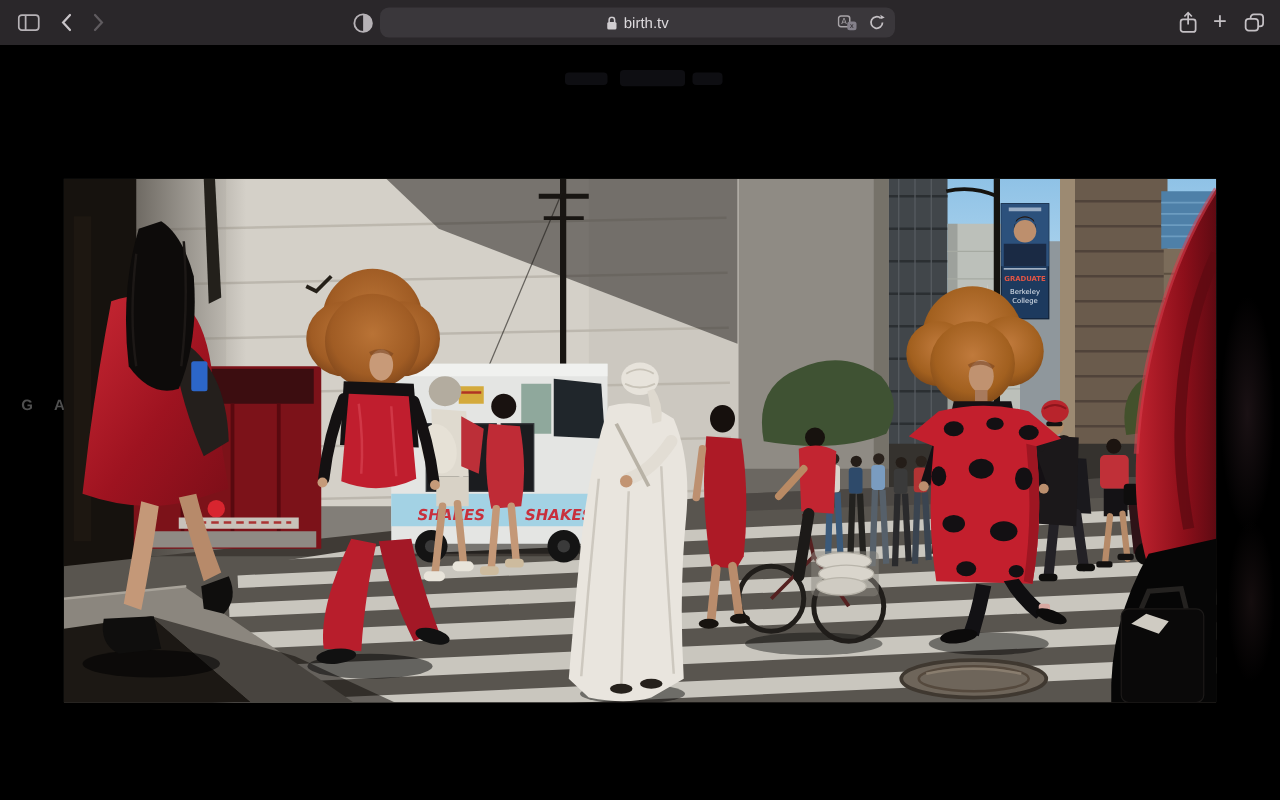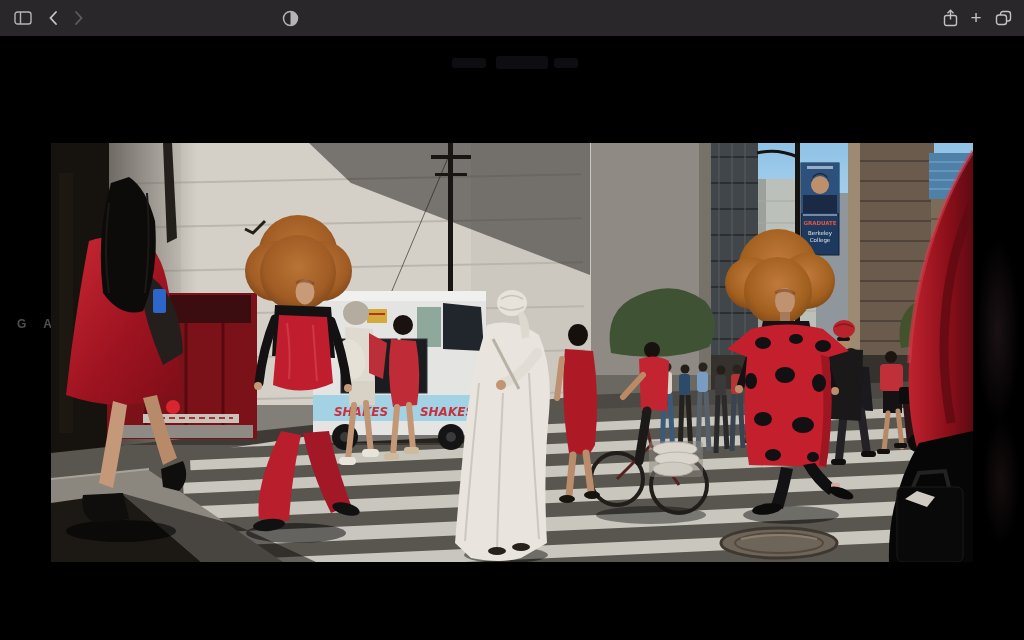--- a/index.html
+++ b/index.html
@@ -60,20 +60,41 @@
     </svg>
   </button>
 
   <button class="tbtn" style="left:278px;width:24px;">
     <svg width="17" height="17" viewBox="0 0 17 17">
       <circle cx="8.5" cy="8.5" r="7" fill="none" stroke="#b6b2b6" stroke-width="1.5"></circle>
       <path d="M8.5 1.5 A7 7 0 0 1 8.5 15.5 Z" fill="#b6b2b6"></path>
     </svg>
   </button>
 
+  <div class="url-field">
+    <span class="url-text">
+      <svg width="9" height="11" viewBox="0 0 9 11">
+        <rect x="0.8" y="4.5" width="7.4" height="6" rx="1.2" fill="#d0cdd0"></rect>
+        <path d="M2.3 4.5 V3 a2.2 2.2 0 0 1 4.4 0 V4.5" fill="none" stroke="#d0cdd0" stroke-width="1.2"></path>
+      </svg>
+      <span>birth.tv</span>
+    </span>
+    <span class="field-right">
+      <svg width="16" height="13" viewBox="0 0 16 13">
+        <rect x="0.8" y="0.8" width="9" height="8.5" rx="2" fill="none" stroke="#a8a4a8" stroke-width="1.2"></rect>
+        <text x="5.2" y="7.4" font-size="6.5" fill="#a8a4a8" text-anchor="middle">A</text>
+        <rect x="7.8" y="5.2" width="7.4" height="7" rx="2" fill="#84808a"></rect>
+        <text x="11.5" y="10.6" font-size="5.5" fill="#2a272a" text-anchor="middle">x</text>
+      </svg>
+      <svg width="13" height="14" viewBox="0 0 13 14">
+        <path d="M11 7 a4.6 4.6 0 1 1 -1.4 -3.3" fill="none" stroke="#c4c0c4" stroke-width="1.4"></path>
+        <path d="M9.2 0.8 L10 4.2 L12.8 3" fill="#c4c0c4"></path>
+      </svg>
+    </span>
+  </div>
 
   <button class="tbtn" style="left:938px;width:24px;">
     <svg width="15" height="18" viewBox="0 0 15 18">
       <rect x="1.5" y="6.5" width="12" height="10" rx="2" fill="none" stroke="#c4c0c4" stroke-width="1.4"></rect>
       <line x1="7.5" y1="1.8" x2="7.5" y2="10.5" stroke="#c4c0c4" stroke-width="1.4"></line>
       <path d="M4.5 4.2 L7.5 1.2 L10.5 4.2" fill="none" stroke="#c4c0c4" stroke-width="1.4"></path>
     </svg>
   </button>
 
   <button class="tbtn plus-btn" style="left:964px;width:24px;">+</button>

